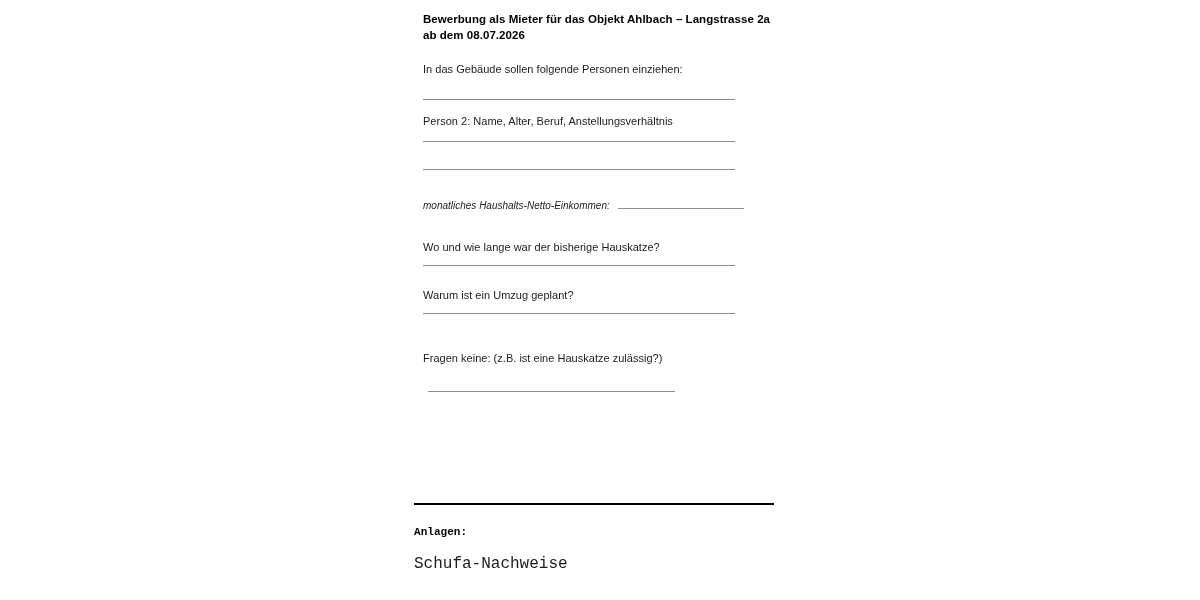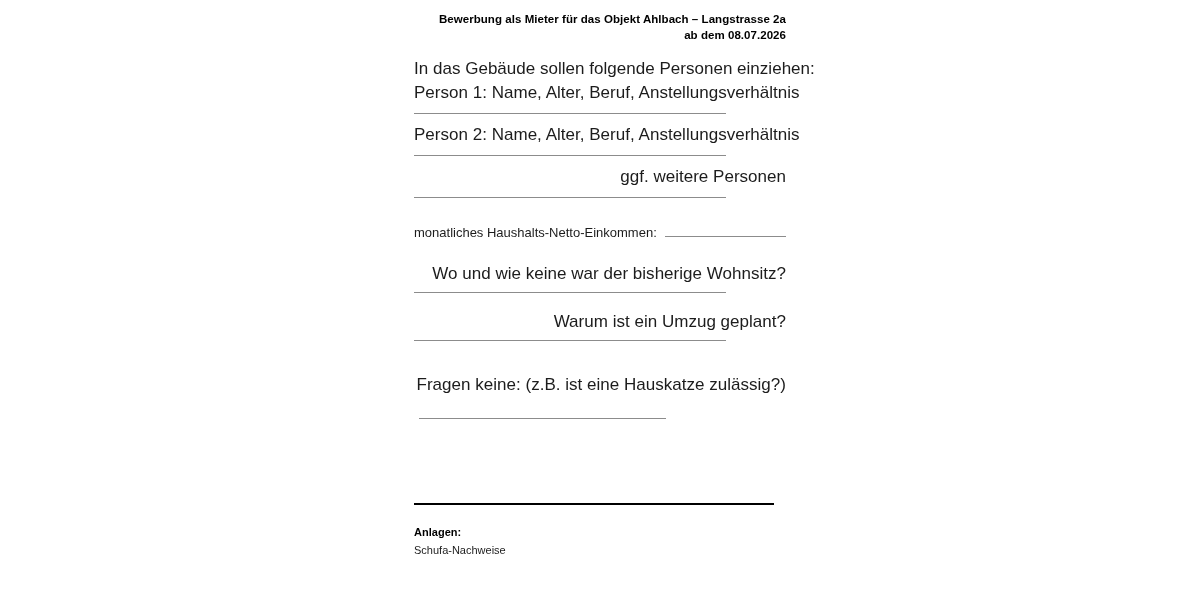--- a/index.html
+++ b/index.html
@@ -17,38 +17,37 @@
     -webkit-font-smoothing: antialiased;
   }
   .page {
     position: relative;
     width: 1200px;
     height: 600px;
     background: #ffffff;
   }
   .doc-body {
     position: absolute;
-    left: 414px;
+    left: 423px;
     top: 12px;
     width: 372px;
-    text-align: right;
   }
 
   .title-block {
     font-size: 11.5px;
     font-weight: bold;
     line-height: 15.5px;
     letter-spacing: 0.05px;
     color: #000000;
     margin: 0 0 0 0;
   }
   .title-line { display: block; white-space: nowrap; }
 
   .para {
-    font-size: 17px;
+    font-size: 11px;
     line-height: 14px;
     color: #1c1c1c;
     letter-spacing: 0.02px;
     white-space: nowrap;
   }
 
   
   .gap-title   { height: 19px; }
   .gap-sm      { height: 10px; }
   .gap-md      { height: 14px; }
@@ -69,26 +68,27 @@
 
   
   .rule-signature {
     width: 247px;
     margin-left: 5px;
     border-top: 1px solid #8c8c8c;
   }
 
   
   .inline-row {
-    font-size: 13px;
+    font-size: 10px;
     line-height: 14px;
     color: #1c1c1c;
     white-space: nowrap;
     display: flex;
     align-items: baseline;
+    font-style: italic;
   }
   .inline-blank {
     display: inline-block;
     width: 126px;
     margin-left: 8px;
     border-bottom: 1px solid #8c8c8c;
     height: 11px;
   }
 
   
@@ -100,33 +100,34 @@
     height: 0;
     border: 0;
     border-top: 2.2px solid #000000;
   }
 
   .attachments {
     position: absolute;
     left: 414px;
     top: 525px;
     width: 372px;
+    font-family: Liberation Mono, monospace;
   }
   .attachments-heading {
     font-size: 11px;
     font-weight: bold;
     line-height: 14px;
     color: #000000;
     letter-spacing: 0.03px;
   }
   .attachment-item {
-    font-size: 11px;
+    font-size: 16px;
     line-height: 14px;
     color: #1c1c1c;
-    margin-top: 4px;
+    margin-top: 18px;
     white-space: nowrap;
   }
 </style>
 </head>
 <body>
 
 <div class="page">
 
   <div class="doc-body">
 
@@ -134,49 +135,47 @@
       <span class="title-line">Bewerbung als Mieter für das Objekt Ahlbach – Langstrasse 2a</span>
       <span class="title-line">ab dem 08.07.2026</span>
     </div>
 
     <div class="gap-title"></div>
 
     <div class="para">In das Gebäude sollen folgende Personen einziehen:</div>
 
     <div class="gap-sm"></div>
 
-    <div class="para">Person 1: Name, Alter, Beruf, Anstellungsverhältnis</div>
     <div class="rule-wrap">
       <hr class="rule">
     </div>
 
     <div class="gap-md"></div>
 
     <div class="para">Person 2: Name, Alter, Beruf, Anstellungsverhältnis</div>
     <div class="rule-wrap">
       <hr class="rule">
     </div>
 
     <div class="gap-md"></div>
 
-    <div class="para">ggf. weitere Personen</div>
     <div class="rule-wrap">
       <hr class="rule">
     </div>
 
     <div class="gap-xl"></div>
 
     <div class="inline-row">
       <span>monatliches Haushalts-Netto-Einkommen:</span>
       <span class="inline-blank"></span>
     </div>
 
     <div class="gap-xl"></div>
 
-    <div class="para">Wo und wie keine war der bisherige Wohnsitz?</div>
+    <div class="para">Wo und wie lange war der bisherige Hauskatze?</div>
     <div class="rule-wrap-tight">
       <hr class="rule">
     </div>
 
     <div class="gap-lg"></div>
 
     <div class="para">Warum ist ein Umzug geplant?</div>
     <div class="rule-wrap-tight">
       <hr class="rule">
     </div>

